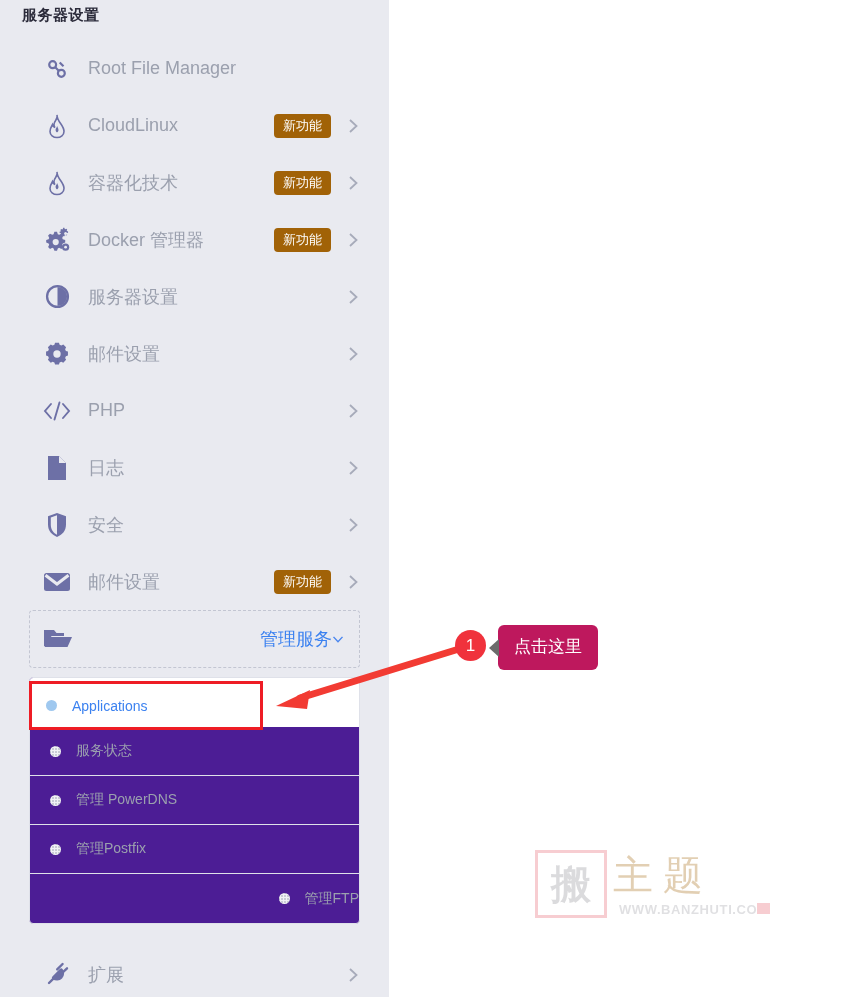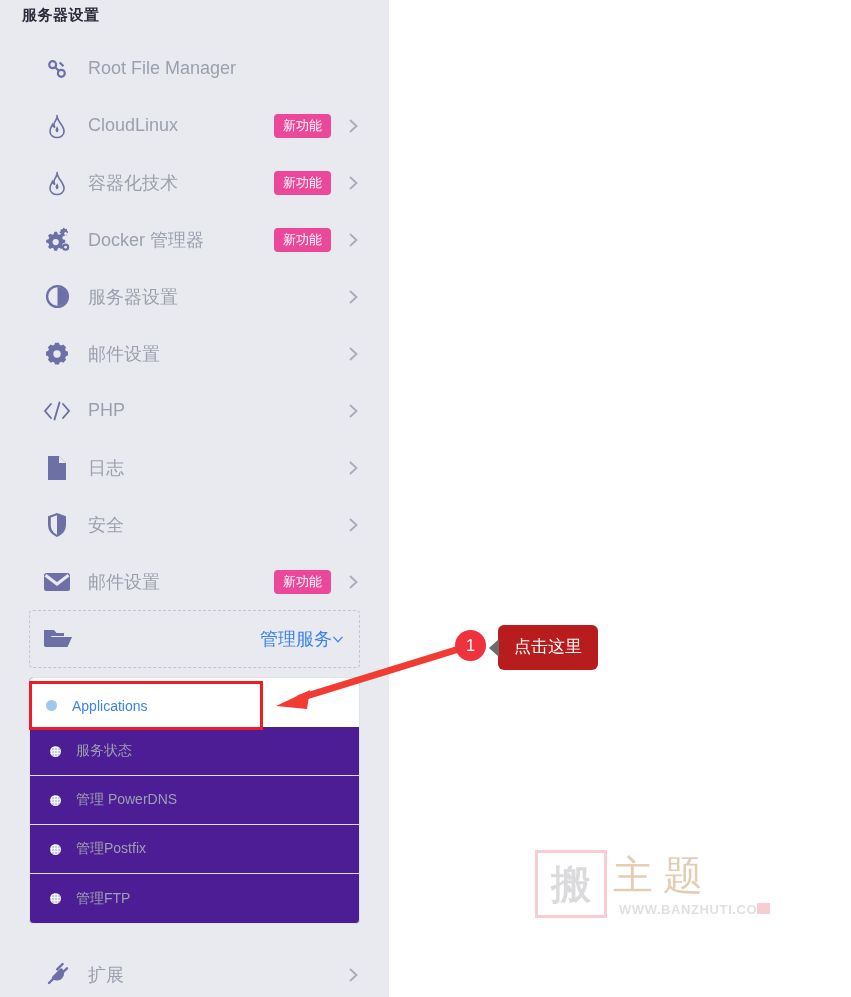--- a/index.html
+++ b/index.html
@@ -40,21 +40,21 @@
   }
   .nav-icon svg { display: block; }
   .nav-label {
     margin-left: 16px;
     font-size: 18px;
     color: #9ba0ae;
     white-space: nowrap;
     flex: 1;
   }
   .badge {
-    background: #ec4899;
+    background: #a16207;
     color: #ffffff;
     font-size: 13px;
     border-radius: 4px;
     padding: 5px 9px 6px 9px;
     line-height: 1;
     margin-right: 16px;
     white-space: nowrap;
   }
   .chev {
     width: 12px; min-width: 12px; height: 12px;
@@ -87,21 +87,21 @@
     overflow: hidden;
   }
   .sub-row {
     position: relative;
     height: 49px;
     display: flex; align-items: center;
     padding-left: 20px;
     box-sizing: border-box;
     border-bottom: 1px solid #dfe1e9;
   }
-  .sub-row:last-child { border-bottom: none; }
+  .sub-row:last-child { border-bottom: none; justify-content: flex-end; }
   .dot {
     width: 11px; height: 11px; min-width: 11px;
     border-radius: 50%;
     background: #c9ccd6;
     background-image: radial-gradient(circle, rgba(255,255,255,.75) 1px, transparent 1.3px);
     background-size: 3px 3px;
   }
   .sub-label {
     margin-left: 15px;
     font-size: 14px;
@@ -144,21 +144,21 @@
   .anno-arrow { position: absolute; left: 0; top: 0; width: 851px; height: 997px; z-index: 9; pointer-events: none; }
   .step-badge {
     position: absolute; left: 455px; top: 630px;
     width: 31px; height: 31px; border-radius: 50%;
     background: #f0323c; color: #fff;
     font-size: 17px; display: flex; align-items: center; justify-content: center;
     z-index: 10;
   }
   .tooltip {
     position: absolute; left: 498px; top: 625px;
-    background: #b91c1c; color: #ffffff;
+    background: #be185d; color: #ffffff;
     border-radius: 6px;
     font-size: 17px;
     padding: 10px 16px 12px 16px;
     z-index: 10;
     white-space: nowrap;
   }
   .tooltip:before {
     content: "";
     position: absolute; left: -9px; top: 14px;
     border-top: 9px solid transparent;

